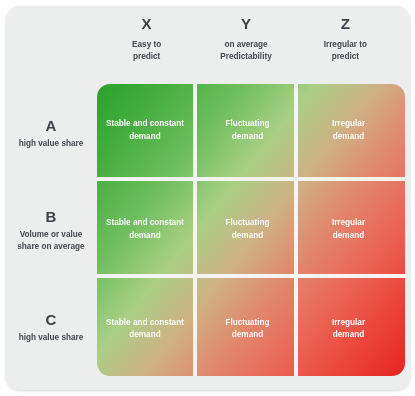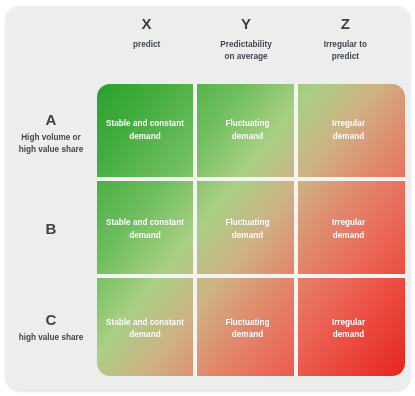--- a/index.html
+++ b/index.html
@@ -168,49 +168,53 @@
 </head>
 <body>
 
 <div class="canvas">
   <div class="card"></div>
 
   <div class="col-headers">
     <div class="col-head">
       <div class="col-letter">X</div>
       <div class="col-desc">
+        <div>Easy to</div>
         <div>predict</div>
       </div>
     </div>
     <div class="col-head">
       <div class="col-letter">Y</div>
       <div class="col-desc">
+        <div>on average</div>
         <div>Predictability</div>
-        <div>on average</div>
       </div>
     </div>
     <div class="col-head">
       <div class="col-letter">Z</div>
       <div class="col-desc">
         <div>Irregular to</div>
         <div>predict</div>
       </div>
     </div>
   </div>
 
   <div class="row-headers">
     <div class="row-head">
       <div class="row-letter">A</div>
       <div class="row-desc">
-        <div>High volume or</div>
         <div>high value share</div>
       </div>
     </div>
     <div class="row-head">
       <div class="row-letter">B</div>
+      <div class="row-desc">
+        <div>Volume or value</div>
+        <div>share on average</div>
+      </div>
     </div>
     <div class="row-head">
       <div class="row-letter">C</div>
       <div class="row-desc">
         <div>high value share</div>
       </div>
     </div>
   </div>
 
   <div class="matrix">

